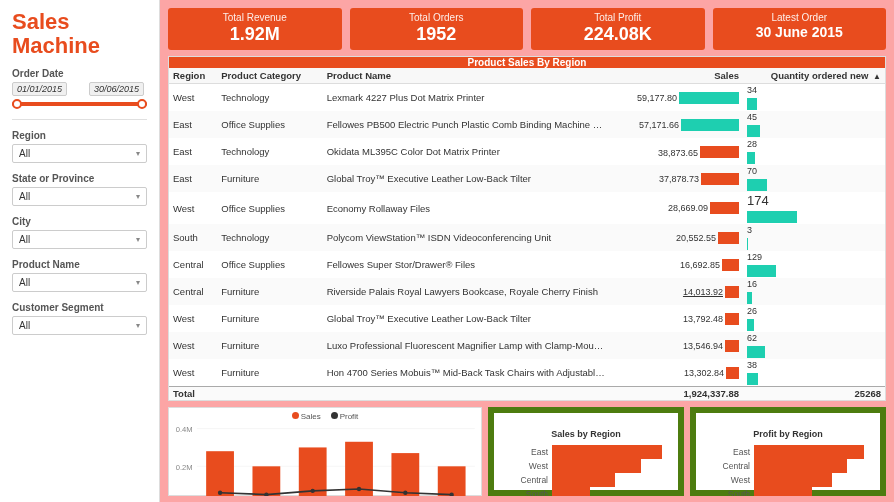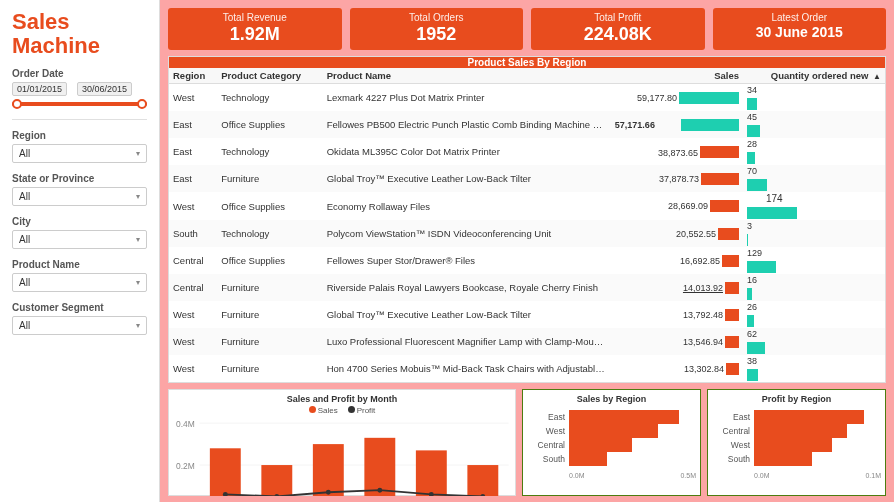--- a/index.html
+++ b/index.html
@@ -7,21 +7,21 @@
 
     .dashboard { display: flex; width: 894px; height: 502px; background: #fca5a5; }
 
     
     .sidebar { width: 160px; min-width: 160px; background: #fff; padding: 10px 12px; display: flex; flex-direction: column; gap: 10px; border-right: 1px solid #ddd; }
 
     .logo { color: #e84c1e; font-size: 22px; font-weight: 700; line-height: 1.1; }
 
     .filter-group { display: flex; flex-direction: column; gap: 3px; }
     .filter-label { font-size: 10px; color: #555; font-weight: 600; }
-    .filter-date-row { display: flex; gap: 10px; align-items: center; }
+    .filter-date-row { display: flex; gap: 22px; align-items: center; font-style: italic; }
     .filter-date-val { font-size: 9px; color: #333; background: #f0f0f0; border: 1px solid #ccc; border-radius: 2px; padding: 1px 4px; }
     .slider-track { height: 4px; background: #ccc; border-radius: 2px; position: relative; margin: 3px 0; }
     .slider-fill { position: absolute; left: 0; right: 0; top: 0; bottom: 0; background: #e84c1e; border-radius: 2px; }
     .slider-thumb { position: absolute; width: 10px; height: 10px; background: #fff; border: 2px solid #e84c1e; border-radius: 50%; top: -3px; cursor: pointer; }
     .slider-thumb.left { left: 0; }
     .slider-thumb.right { right: 0; }
 
     .dropdown-row { display: flex; justify-content: space-between; align-items: center; border: 1px solid #ccc; border-radius: 2px; padding: 3px 6px; cursor: pointer; background: #fff; }
     .dropdown-val { font-size: 10px; color: #333; }
     .dropdown-arrow { font-size: 8px; color: #888; }
@@ -53,21 +53,21 @@
     .qty-bar-container { display: flex; align-items: flex-start; gap: 3px; flex-direction: column; }
     .qty-bar { height: 12px; display: inline-block; }
     .total-row td { font-weight: 700; border-top: 1px solid #aaa; }
     .sort-arrow { font-size: 8px; margin-left: 2px; }
 
     
     .charts-row { display: flex; gap: 6px; flex: 1; overflow: hidden; }
 
     
     .chart-box { background: #fff; border: 1px solid #ddd; padding: 4px; flex: 2; display: flex; flex-direction: column; }
-    .chart-box-sm { background: #fff; border: 1px solid #4d7c0f; padding: 4px; flex: 1; display: flex; flex-direction: column; }
+    .chart-box-sm { background: #fff; border: 6px solid #4d7c0f; padding: 16px; flex: 1; display: flex; flex-direction: column; }
     .chart-title { text-align: center; font-size: 9px; font-weight: 600; color: #333; margin-bottom: 2px; }
     .chart-legend { display: flex; gap: 10px; justify-content: center; font-size: 8px; color: #555; margin-bottom: 2px; }
     .legend-dot { width: 7px; height: 7px; border-radius: 50%; display: inline-block; margin-right: 2px; }
     .chart-area { flex: 1; position: relative; }
     svg { width: 100%; height: 100%; }
 
     
     .region-chart { display: flex; flex-direction: column; justify-content: space-around; flex: 1; padding: 4px 0; }
     .region-row { display: flex; align-items: center; gap: 4px; }
     .region-label { width: 38px; font-size: 8.5px; color: #555; text-align: right; flex-shrink: 0; }
@@ -190,21 +190,21 @@
         <span style="font-size:9px;color:#333;">34</span>
         <span class="qty-bar" style="width:10px;background:#1ecfb0;"></span>
       </div>
     </td>
   </tr>
             <tr>
     <td>East</td>
     <td>Office Supplies</td>
     <td style="max-width:240px;overflow:hidden;text-overflow:ellipsis;">Fellowes PB500 Electric Punch Plastic Comb Binding Machine with Manual Bind</td>
     <td class="sales-bar-cell right">
-      <div class="sales-bar-container" style="justify-content:space-between;font-weight:bold;">
+      <div class="sales-bar-container" style="justify-content:flex-end;">
         <span style="font-size:9px;color:#333;">57,171.66</span>
         <span class="sales-bar" style="width:58px;background:#1ecfb0;"></span>
       </div>
     </td>
     <td class="qty-bar-cell right">
       <div class="qty-bar-container" style="justify-content:flex-end;">
         <span style="font-size:9px;color:#333;">45</span>
         <span class="qty-bar" style="width:13px;background:#1ecfb0;"></span>
       </div>
     </td>
@@ -248,21 +248,21 @@
     <td>Office Supplies</td>
     <td style="max-width:240px;overflow:hidden;text-overflow:ellipsis;">Economy Rollaway Files</td>
     <td class="sales-bar-cell right">
       <div class="sales-bar-container" style="justify-content:flex-end;">
         <span style="font-size:9px;color:#333;">28,669.09</span>
         <span class="sales-bar" style="width:29px;background:#e84c1e;"></span>
       </div>
     </td>
     <td class="qty-bar-cell right">
       <div class="qty-bar-container" style="justify-content:flex-end;">
-        <span style="font-size:10px;color:#333;margin-left:19px;">174</span>
+        <span style="font-size:13px;color:#333;">174</span>
         <span class="qty-bar" style="width:50px;background:#1ecfb0;"></span>
       </div>
     </td>
   </tr>
             <tr>
     <td>South</td>
     <td>Technology</td>
     <td style="max-width:240px;overflow:hidden;text-overflow:ellipsis;">Polycom ViewStation™ ISDN Videoconferencing Unit</td>
     <td class="sales-bar-cell right">
       <div class="sales-bar-container" style="justify-content:flex-end;">
@@ -355,28 +355,32 @@
         <span class="sales-bar" style="width:13px;background:#e84c1e;"></span>
       </div>
     </td>
     <td class="qty-bar-cell right">
       <div class="qty-bar-container" style="justify-content:flex-end;">
         <span style="font-size:9px;color:#333;">38</span>
         <span class="qty-bar" style="width:11px;background:#1ecfb0;"></span>
       </div>
     </td>
   </tr>
+            <tr class="total-row">
+  <td colspan="3"><strong>Total</strong></td>
+  <td class="right"><strong>1,924,337.88</strong></td>
+  <td class="right"><strong>25268</strong></td>
+</tr>
           </tbody>
       </table>
     </div>
 
     <div class="charts-row">
 
       <div class="chart-box">
-        <div class="chart-title">Sales and Profit by Month</div>
         <div class="chart-legend">
           <span><span class="legend-dot" style="background:#e84c1e;"></span><span>Sales</span></span>
           <span><span class="legend-dot" style="background:#333;"></span><span>Profit</span></span>
         </div>
         <div class="chart-area">
           <svg id="monthly-svg" viewBox="0 0 280 80" preserveAspectRatio="none" style="width:100%;height:100%;">
 
             <text x="18" y="8" font-size="7" fill="#888" text-anchor="end">0.4M</text>
             <text x="18" y="42" font-size="7" fill="#888" text-anchor="end">0.2M</text>
             <text x="18" y="76" font-size="7" fill="#888" text-anchor="end">0.0M</text>

